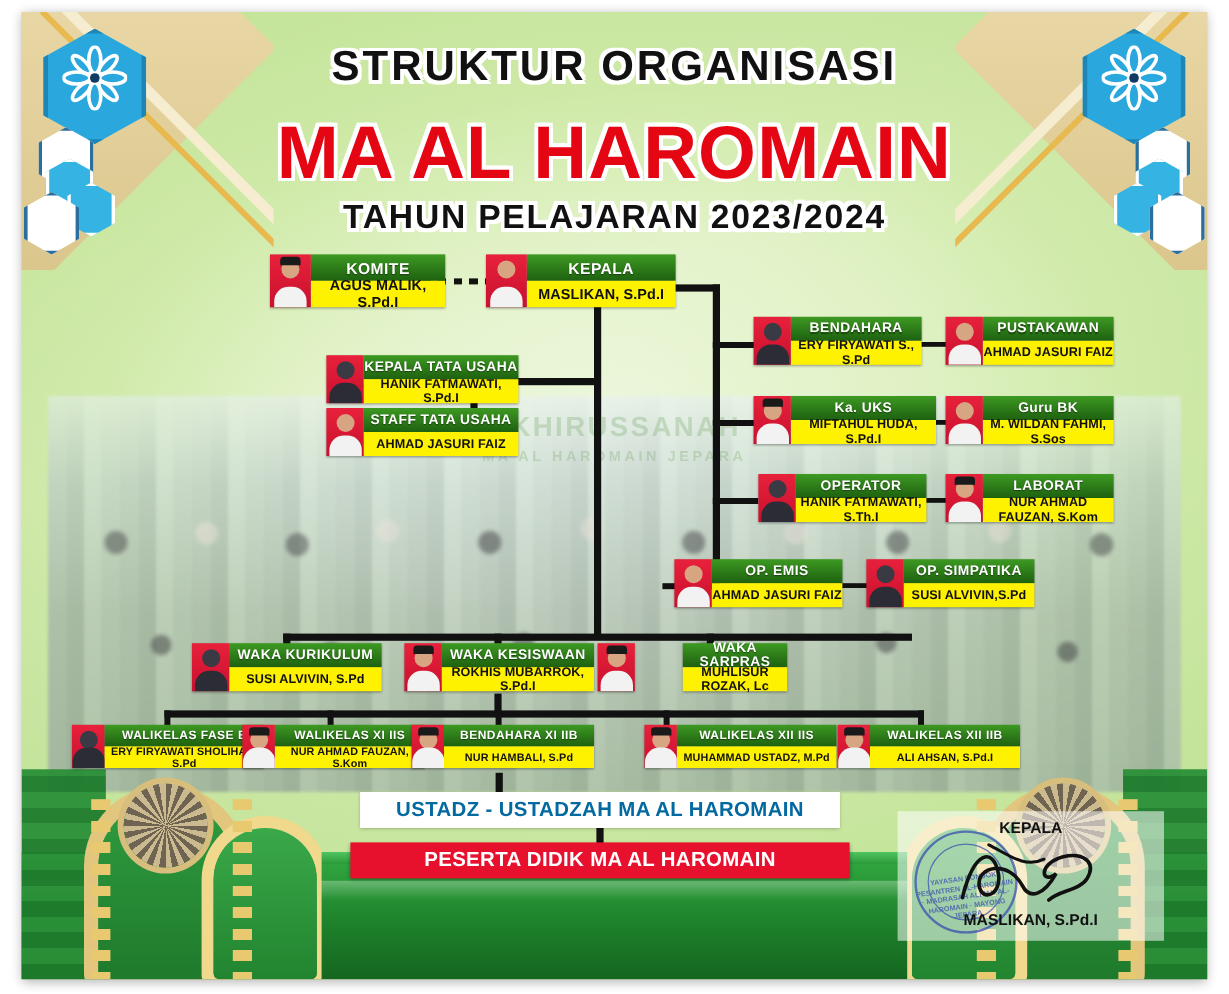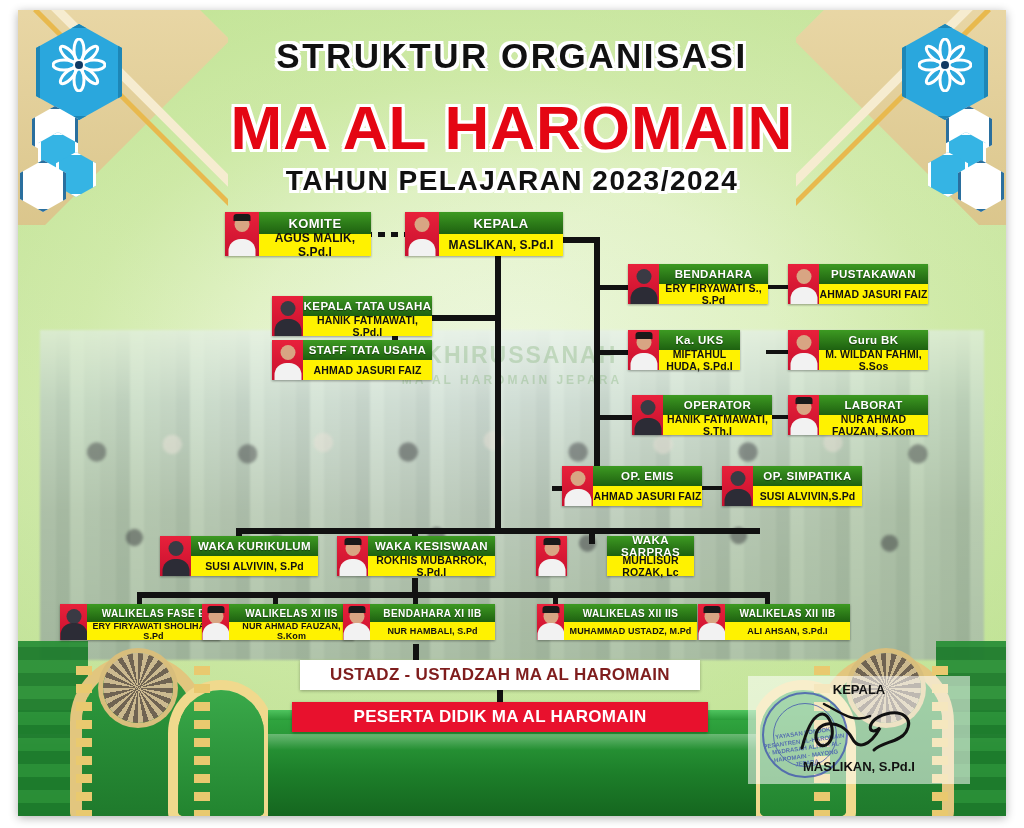--- a/index.html
+++ b/index.html
@@ -240,21 +240,21 @@
   .size-md .name { height: 20px; font-size: 10.5px; }
 
   .size-sm { height: 36px; }
   .size-sm .photo { flex-basis: 27px; width: 27px; }
   .size-sm .role { height: 18px; font-size: 10px; }
   .size-sm .name { height: 18px; font-size: 9px; }
 
   
   .banner-white {
     position: absolute; left: 300px; top: 660px; width: 400px; height: 30px;
-    background: #ffffff; color: #7f1d1d;
+    background: #ffffff; color: #0369a1;
     display: flex; align-items: center; justify-content: center;
     font-size: 17px; font-weight: bold; letter-spacing: .3px;
     box-shadow: 0 1px 3px rgba(0,0,0,.3);
   }
   .banner-red {
     position: absolute; left: 292px; top: 702px; width: 416px; height: 30px;
     background: #e8112d; color: #ffffff;
     display: flex; align-items: center; justify-content: center;
     font-size: 17px; font-weight: bold; letter-spacing: .3px;
     box-shadow: 0 1px 3px rgba(0,0,0,.35);
@@ -474,21 +474,21 @@
     <div class="photo">
         <div class="head"></div>
         <div class="body"></div>
       </div>
     <div class="labels">
       <div class="role">PUSTAKAWAN</div>
       <div class="name">AHMAD JASURI FAIZ</div>
     </div>
   </div>
 
-  <div class="node size-md" style="left:628px; top:330px; width:112px;">
+  <div class="node size-md" style="left:628px; top:330px; width:152px;">
     <div class="photo cap">
         <div class="head"></div>
         <div class="body"></div>
       </div>
     <div class="labels">
       <div class="role">Ka. UKS</div>
       <div class="name">MIFTAHUL HUDA, S.Pd.I</div>
     </div>
   </div>
   <div class="node size-md" style="left:788px; top:330px; width:140px;">
@@ -557,21 +557,21 @@
   <div class="node size-md" style="left:337px; top:536px; width:158px;">
     <div class="photo cap">
         <div class="head"></div>
         <div class="body"></div>
       </div>
     <div class="labels">
       <div class="role">WAKA KESISWAAN</div>
       <div class="name">ROKHIS MUBARROK, S.Pd.I</div>
     </div>
   </div>
-  <div class="node size-md" style="left:536px; top:536px; width:158px;gap:40px;">
+  <div class="node size-md" style="left:498px; top:536px; width:158px;gap:40px;">
     <div class="photo cap">
         <div class="head"></div>
         <div class="body"></div>
       </div>
     <div class="labels">
       <div class="role">WAKA SARPRAS</div>
       <div class="name">MUHLISUR ROZAK, Lc</div>
     </div>
   </div>
 

